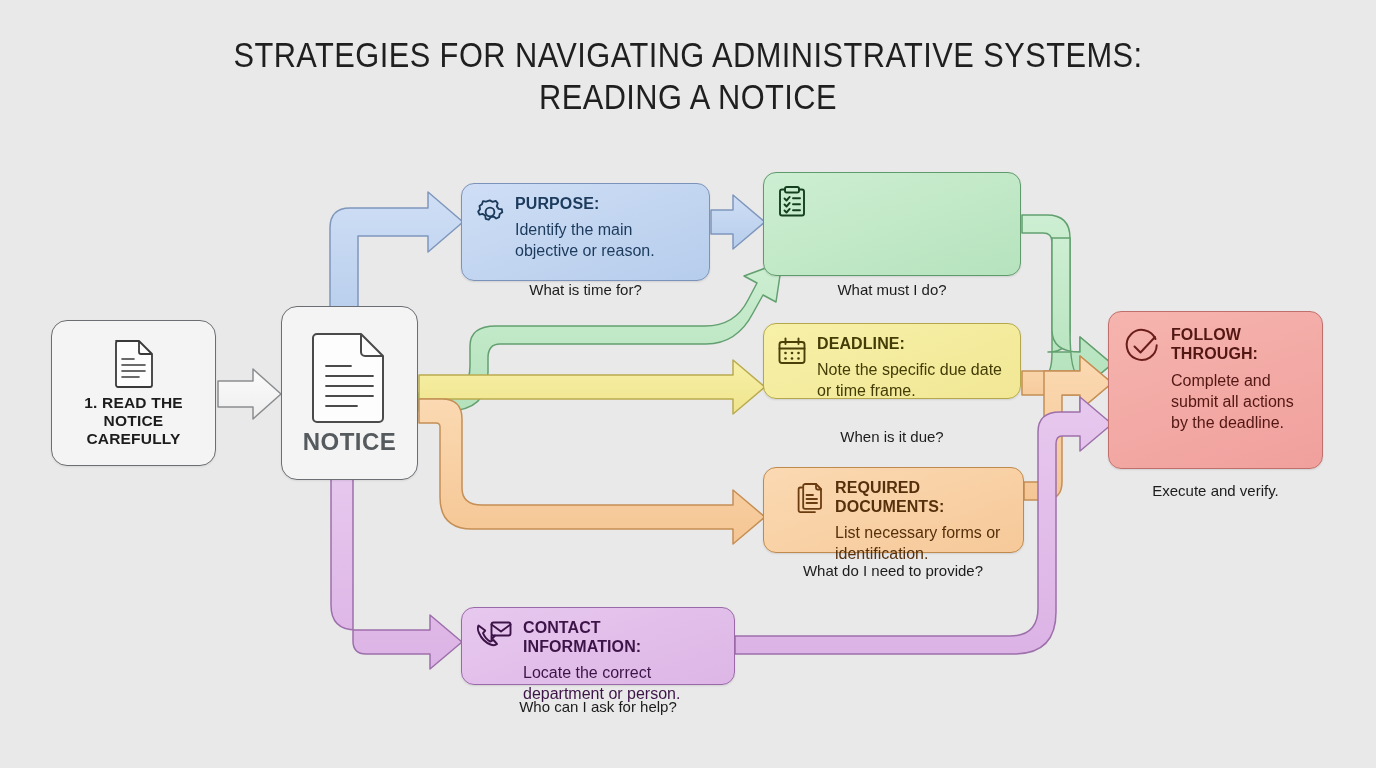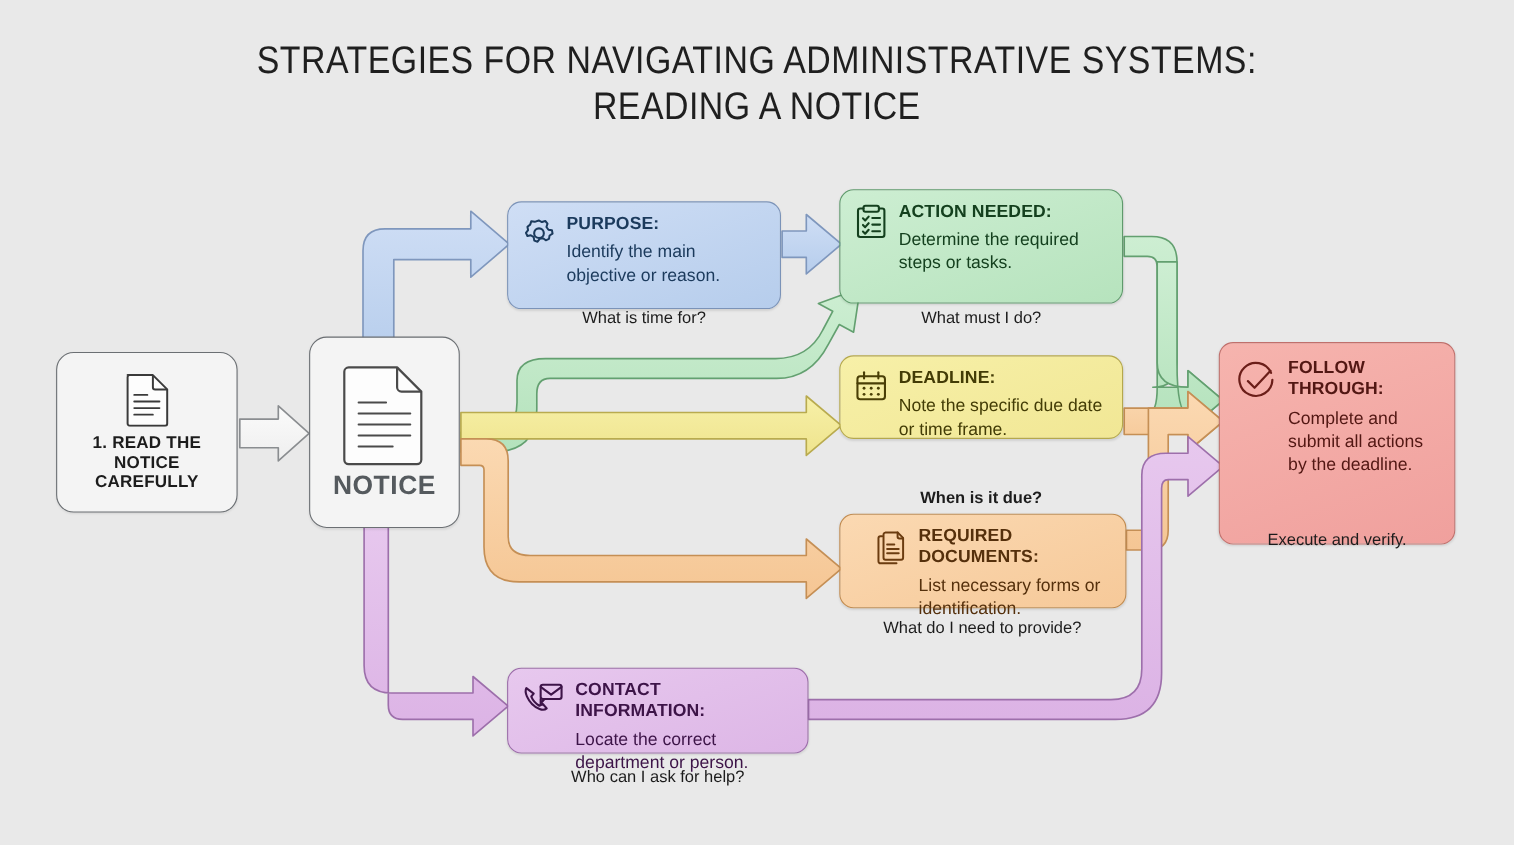--- a/index.html
+++ b/index.html
@@ -66,21 +66,21 @@
   .caption{
     position:absolute;font-size:15px;line-height:18px;color:#1c1c1c;text-align:center;
   }
 
   
   #card-purpose  {left:461px;top:183px;width:249px;height:98px;}
   #card-action   {left:763px;top:172px;width:258px;height:104px;}
   #card-deadline {left:763px;top:323px;width:258px;height:76px;}
   #card-docs     {left:763px;top:467px;width:261px;height:86px;}
   #card-contact  {left:461px;top:607px;width:274px;height:78px;}
-  #card-follow   {left:1108px;top:311px;width:215px;height:184px;}
+  #card-follow   {left:1108px;top:311px;width:215px;height:158px;}
 
   #card-follow{padding:13px 12px 12px 13px;}
   #card-follow .bd{font-size:16px;line-height:21px;margin-top:7px;}
 
   
   .c-blue  {background:linear-gradient(160deg,#cfdef5,#b6cdec);border-color:#7b93b8;}
   .c-green {background:linear-gradient(160deg,#cdeed2,#b6e3bd);border-color:#5f9a6c;}
   .c-yellow{background:linear-gradient(160deg,#f7f0a8,#f1e795);border-color:#b5a84c;}
   .c-orange{background:linear-gradient(160deg,#fbd9b2,#f6c999);border-color:#c08a4e;padding-left:30px;}
   .c-purple{background:linear-gradient(160deg,#e7c8ee,#ddb6e6);border-color:#9a6aa8;}
@@ -279,24 +279,20 @@
           <rect x="9" y="2" width="14" height="5.5" rx="1.8"></rect>
           <path d="M8.5,13.5 l2,2 3.2,-3.6"></path>
             <line x1="17" y1="13.2" x2="24" y2="13.2"></line>
           <path d="M8.5,19.5 l2,2 3.2,-3.6"></path>
             <line x1="17" y1="19.2" x2="24" y2="19.2"></line>
           <path d="M8.5,25.5 l2,2 3.2,-3.6"></path>
             <line x1="17" y1="25.2" x2="24" y2="25.2"></line>
         </g>
       </svg>
     </span>
-    <span class="txt">
-      <span class="hd t-green" style="display:block">ACTION NEEDED:</span>
-      <span class="bd t-green" style="display:block">Determine the required steps or tasks.</span>
-    </span>
   </div>
   <div class="caption" style="left:763px;top:281px;width:258px;">What must I do?</div>
 
   <div id="card-deadline" class="node card c-yellow">
     <span class="ico">
       <svg class="gico" width="32" height="32" viewBox="0 0 32 32">
         <g fill="none" stroke="#4a3f06" stroke-width="1.9" stroke-linejoin="round" stroke-linecap="round">
           <rect x="3.5" y="6" width="25" height="21" rx="2.5"></rect>
           <line x1="3.5" y1="12.5" x2="28.5" y2="12.5"></line>
           <line x1="9.5" y1="2.5" x2="9.5" y2="8"></line>
@@ -310,21 +306,21 @@
             <circle cx="16" cy="22.5" r="1.3"></circle>
             <circle cx="22.5" cy="22.5" r="1.3"></circle>
         </g>
       </svg>
     </span>
     <span class="txt">
       <span class="hd t-yellow" style="display:block">DEADLINE:</span>
       <span class="bd t-yellow" style="display:block">Note the specific due date or time frame.</span>
     </span>
   </div>
-  <div class="caption" style="left:763px;top:444px;width:258px;font-weight:bold;">When is it due?</div>
+  <div class="caption" style="left:763px;top:428px;width:258px;">When is it due?</div>
 
   <div id="card-docs" class="node card c-orange">
     <span class="ico">
       <svg class="gico" width="32" height="34" viewBox="0 0 32 34">
         <g fill="none" stroke="#6b3c10" stroke-width="1.8" stroke-linejoin="round" stroke-linecap="round">
           <path d="M11,4 h11 l5,5 v18 a1.8,1.8 0 0 1 -1.8,1.8 h-14.2 a1.8,1.8 0 0 1 -1.8,-1.8 v-21 a1.8,1.8 0 0 1 1.8,-1.8 z"></path>
           <path d="M22,4 v4 a1.5,1.5 0 0 0 1.5,1.5 h3.5"></path>
           <path d="M8,7.5 h-1.6 a1.8,1.8 0 0 0 -1.8,1.8 v21 a1.8,1.8 0 0 0 1.8,1.8 h14.6"></path>
           <line x1="12.5" y1="15" x2="19" y2="15"></line>
           <line x1="12.5" y1="19" x2="23" y2="19"></line>

